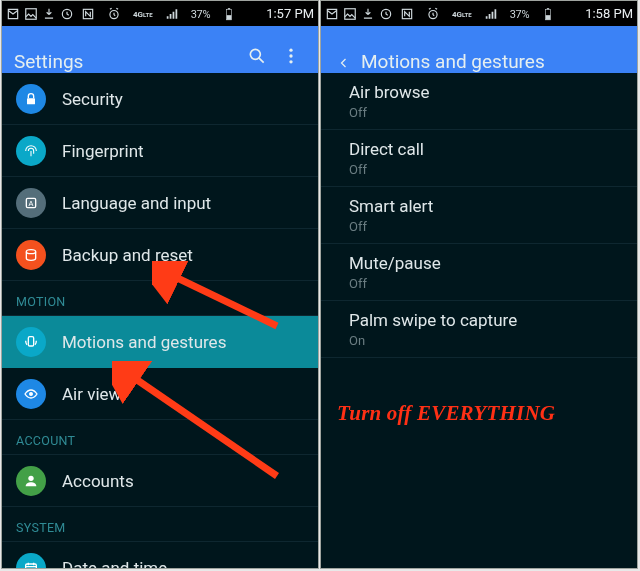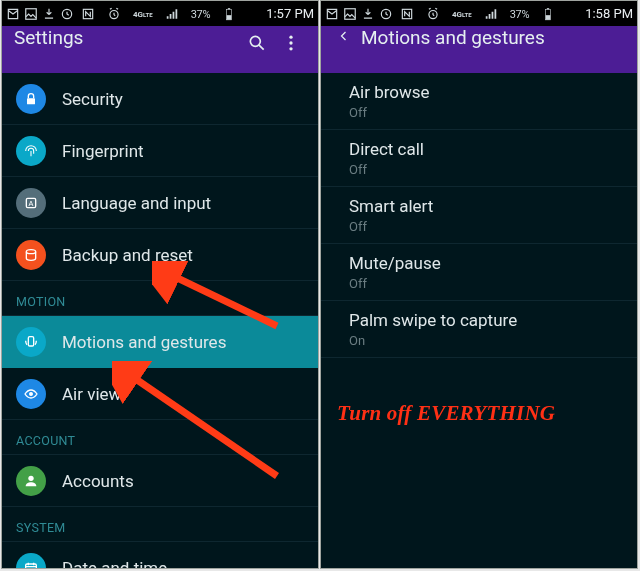--- a/index.html
+++ b/index.html
@@ -23,22 +23,22 @@
   }
   .sb-left { display: flex; gap: 4px; align-items: center; }
   .sb-spacer { flex: 1; }
   .sb-right { display: flex; gap: 12px; align-items: flex-end; }
   .sb-icon { width: 14px; height: 14px; display:inline-flex; align-items:center; justify-content:center; }
   .sb-batt { font-size: 11px; letter-spacing: -0.3px; }
   .sb-time { font-size: 13px; color: #e8edef; margin-left: 18px; }
 
   
   .actionbar {
-    height: 47px; background: #4c1d95;
-    display: flex; align-items: flex-start; color: #e5eff0;
+    height: 47px; background: #3b82f6;
+    display: flex; align-items: flex-end; color: #e5eff0;
     padding: 0 10px 0 12px;
   }
   .actionbar .title { font-size: 19px; font-weight: 400; flex:1; }
   .ab-icon { width: 34px; height: 34px; display:flex; align-items:center; justify-content:center; color:#e5eff0; }
   .ab-back { width: 22px; display:flex; align-items:center; justify-content:center; margin-right: 6px;}
   .ab-back svg { width: 12px; height: 20px; }
 
   
   .list { display:flex; flex-direction:column; }
   .row {

